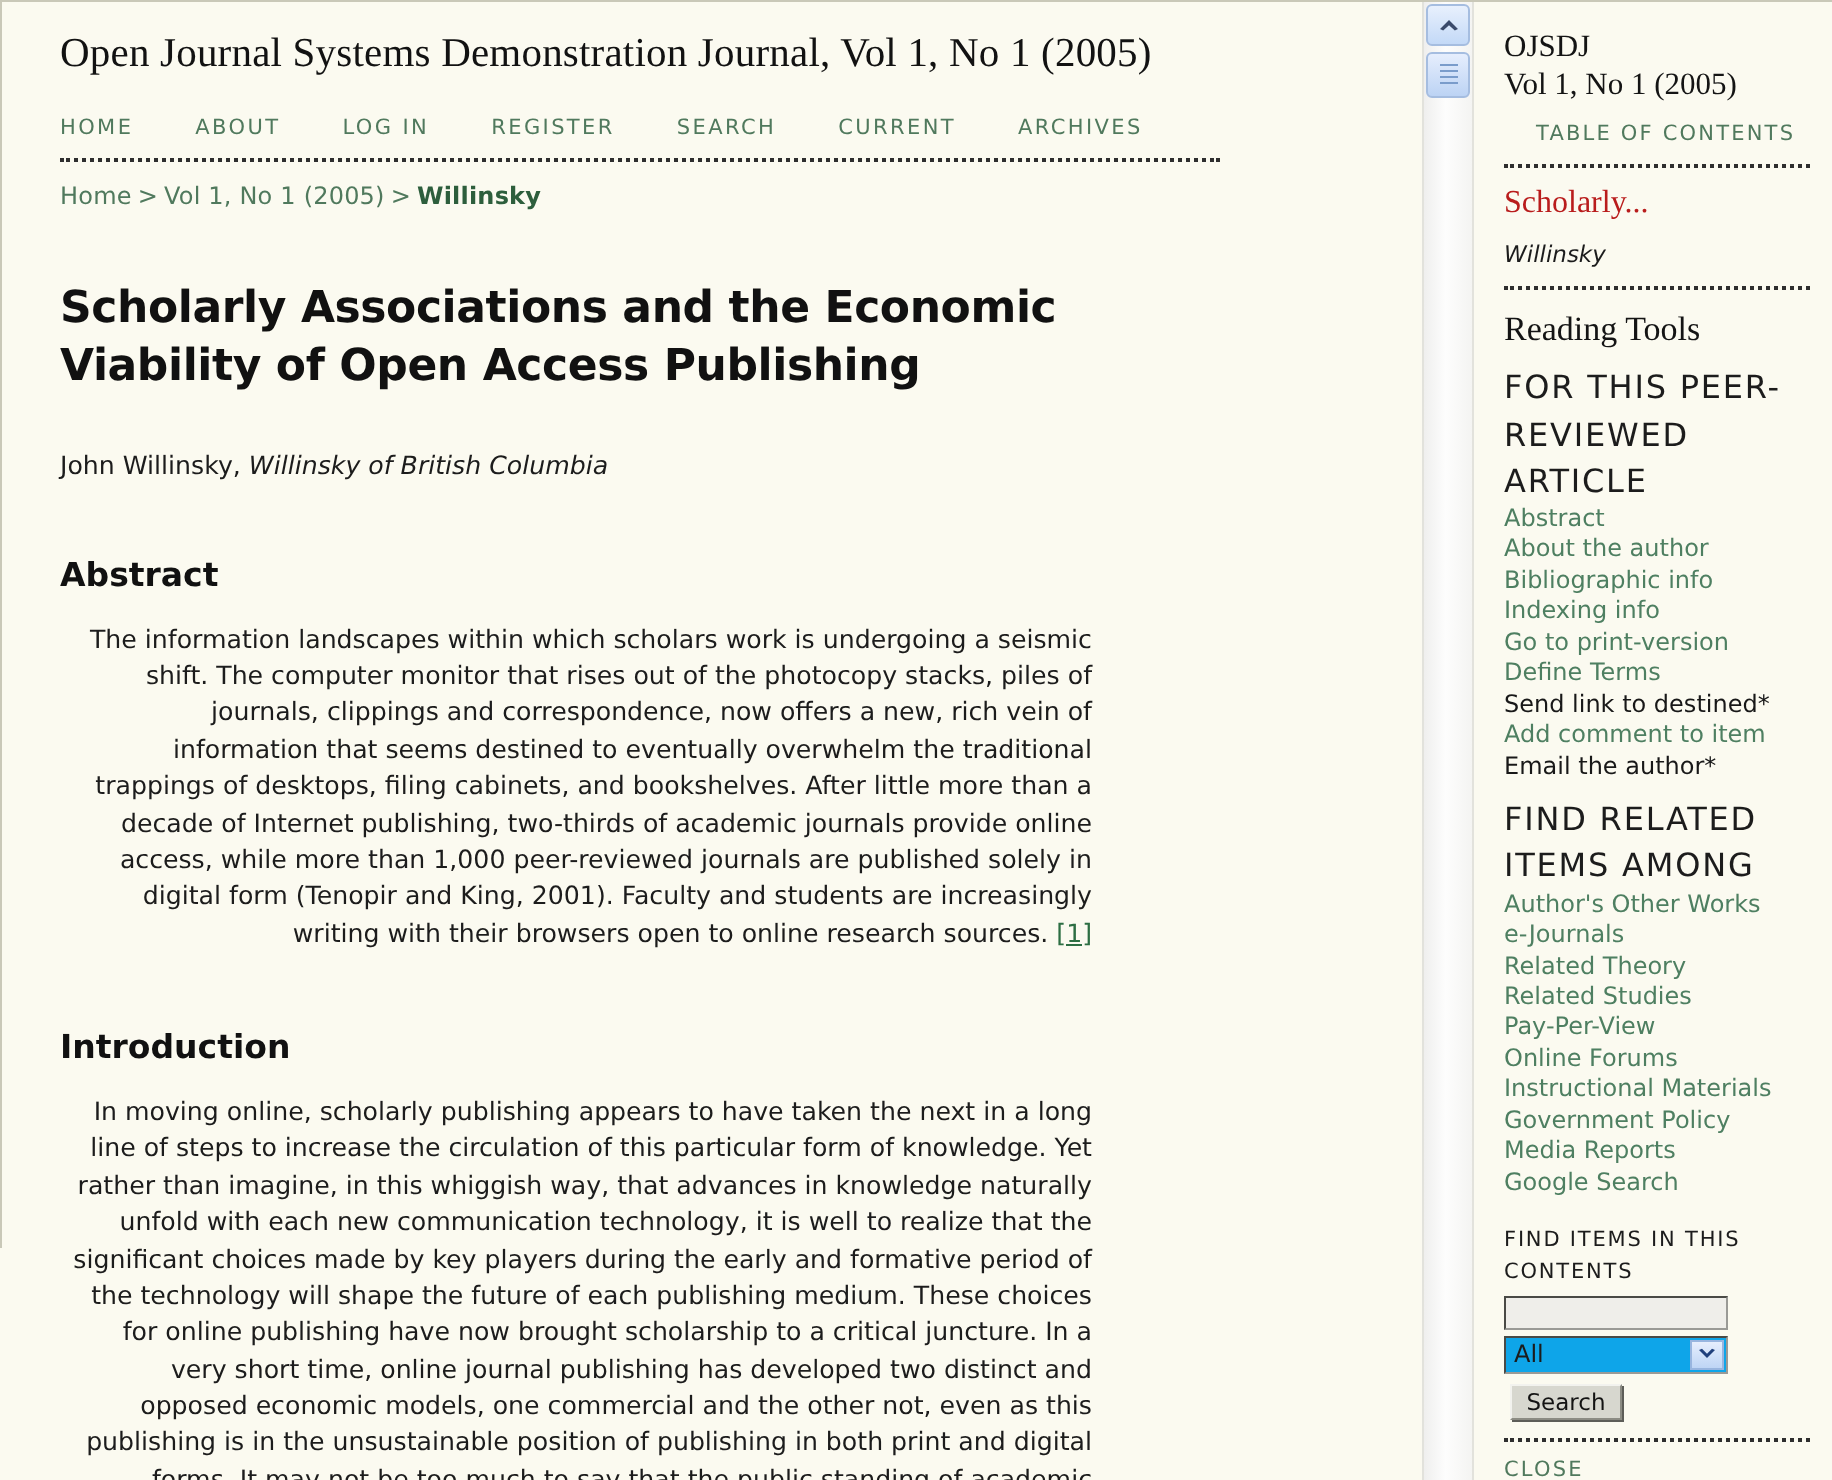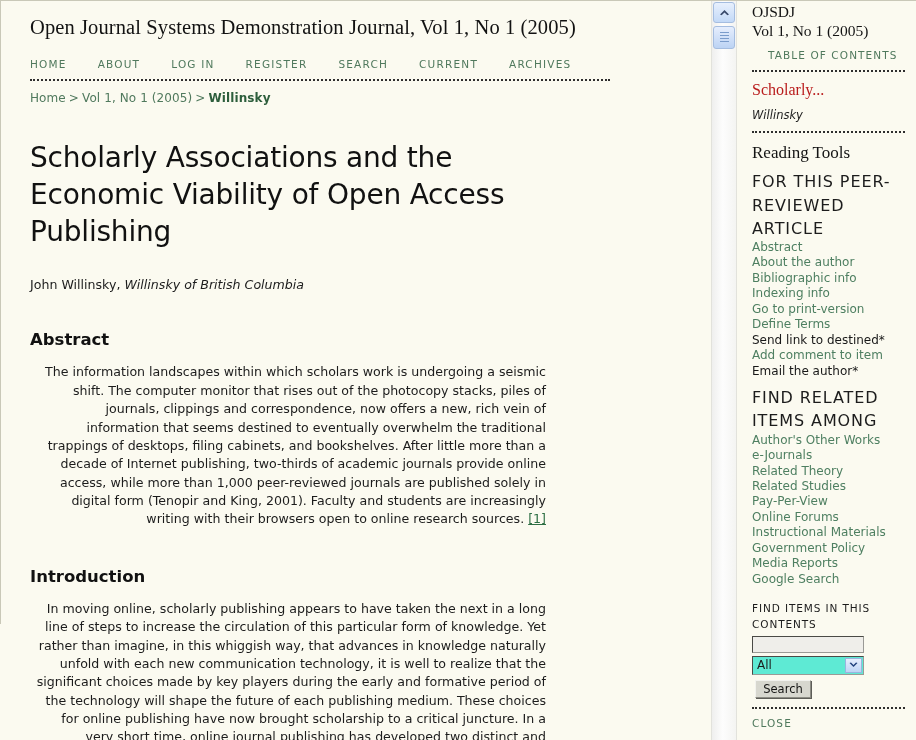--- a/index.html
+++ b/index.html
@@ -90,22 +90,22 @@
     padding: 0 3px;
   }
   #breadcrumb .current {
     color: #2d5e3c;
     font-weight: bold;
   }
 
   #article-title {
     margin: 35px 0 0 0;
     font-family: "DejaVu Sans", sans-serif;
-    font-size: 28px;
-    font-weight: normal;
+    font-size: 22px;
+    font-weight: bold;
     line-height: 1.32;
     color: #111;
     max-width: 540px;
     letter-spacing: -0.2px;
   }
 
   #byline {
     margin-top: 27px;
     font-size: 12.6px;
     color: #1c1c1c;
@@ -194,21 +194,21 @@
 
   
   #sidebar {
     position: absolute;
     left: 737px;
     top: 0;
     width: 179px;
     height: 740px;
     background: #fbfaf0;
     box-sizing: border-box;
-    padding: 1px 12px 0 14px;
+    padding: 13px 12px 0 14px;
     overflow: hidden;
   }
   #sidebar .sb-title {
     font-family: "Liberation Serif", serif;
     font-size: 15.5px;
     line-height: 1.24;
     color: #141414;
   }
   .sb-caps-link {
     display: block;
@@ -280,21 +280,21 @@
     font-family: "DejaVu Sans", sans-serif;
     font-size: 11px;
     padding: 0 3px;
     color: #1c1c1c;
   }
   #sb-search-select-wrap {
     position: relative;
     margin-top: 3px;
     width: 112px;
     height: 19px;
-    background: #5eead4;
+    background: #0ea5e9;
     border: 1px solid #4a4a46;
     border-right-color: #9a9a96;
     border-bottom-color: #9a9a96;
     box-sizing: border-box;
   }
   #sb-search-select-value {
     font-size: 12px;
     color: #1c1c1c;
     line-height: 17px;
     padding-left: 4px;

